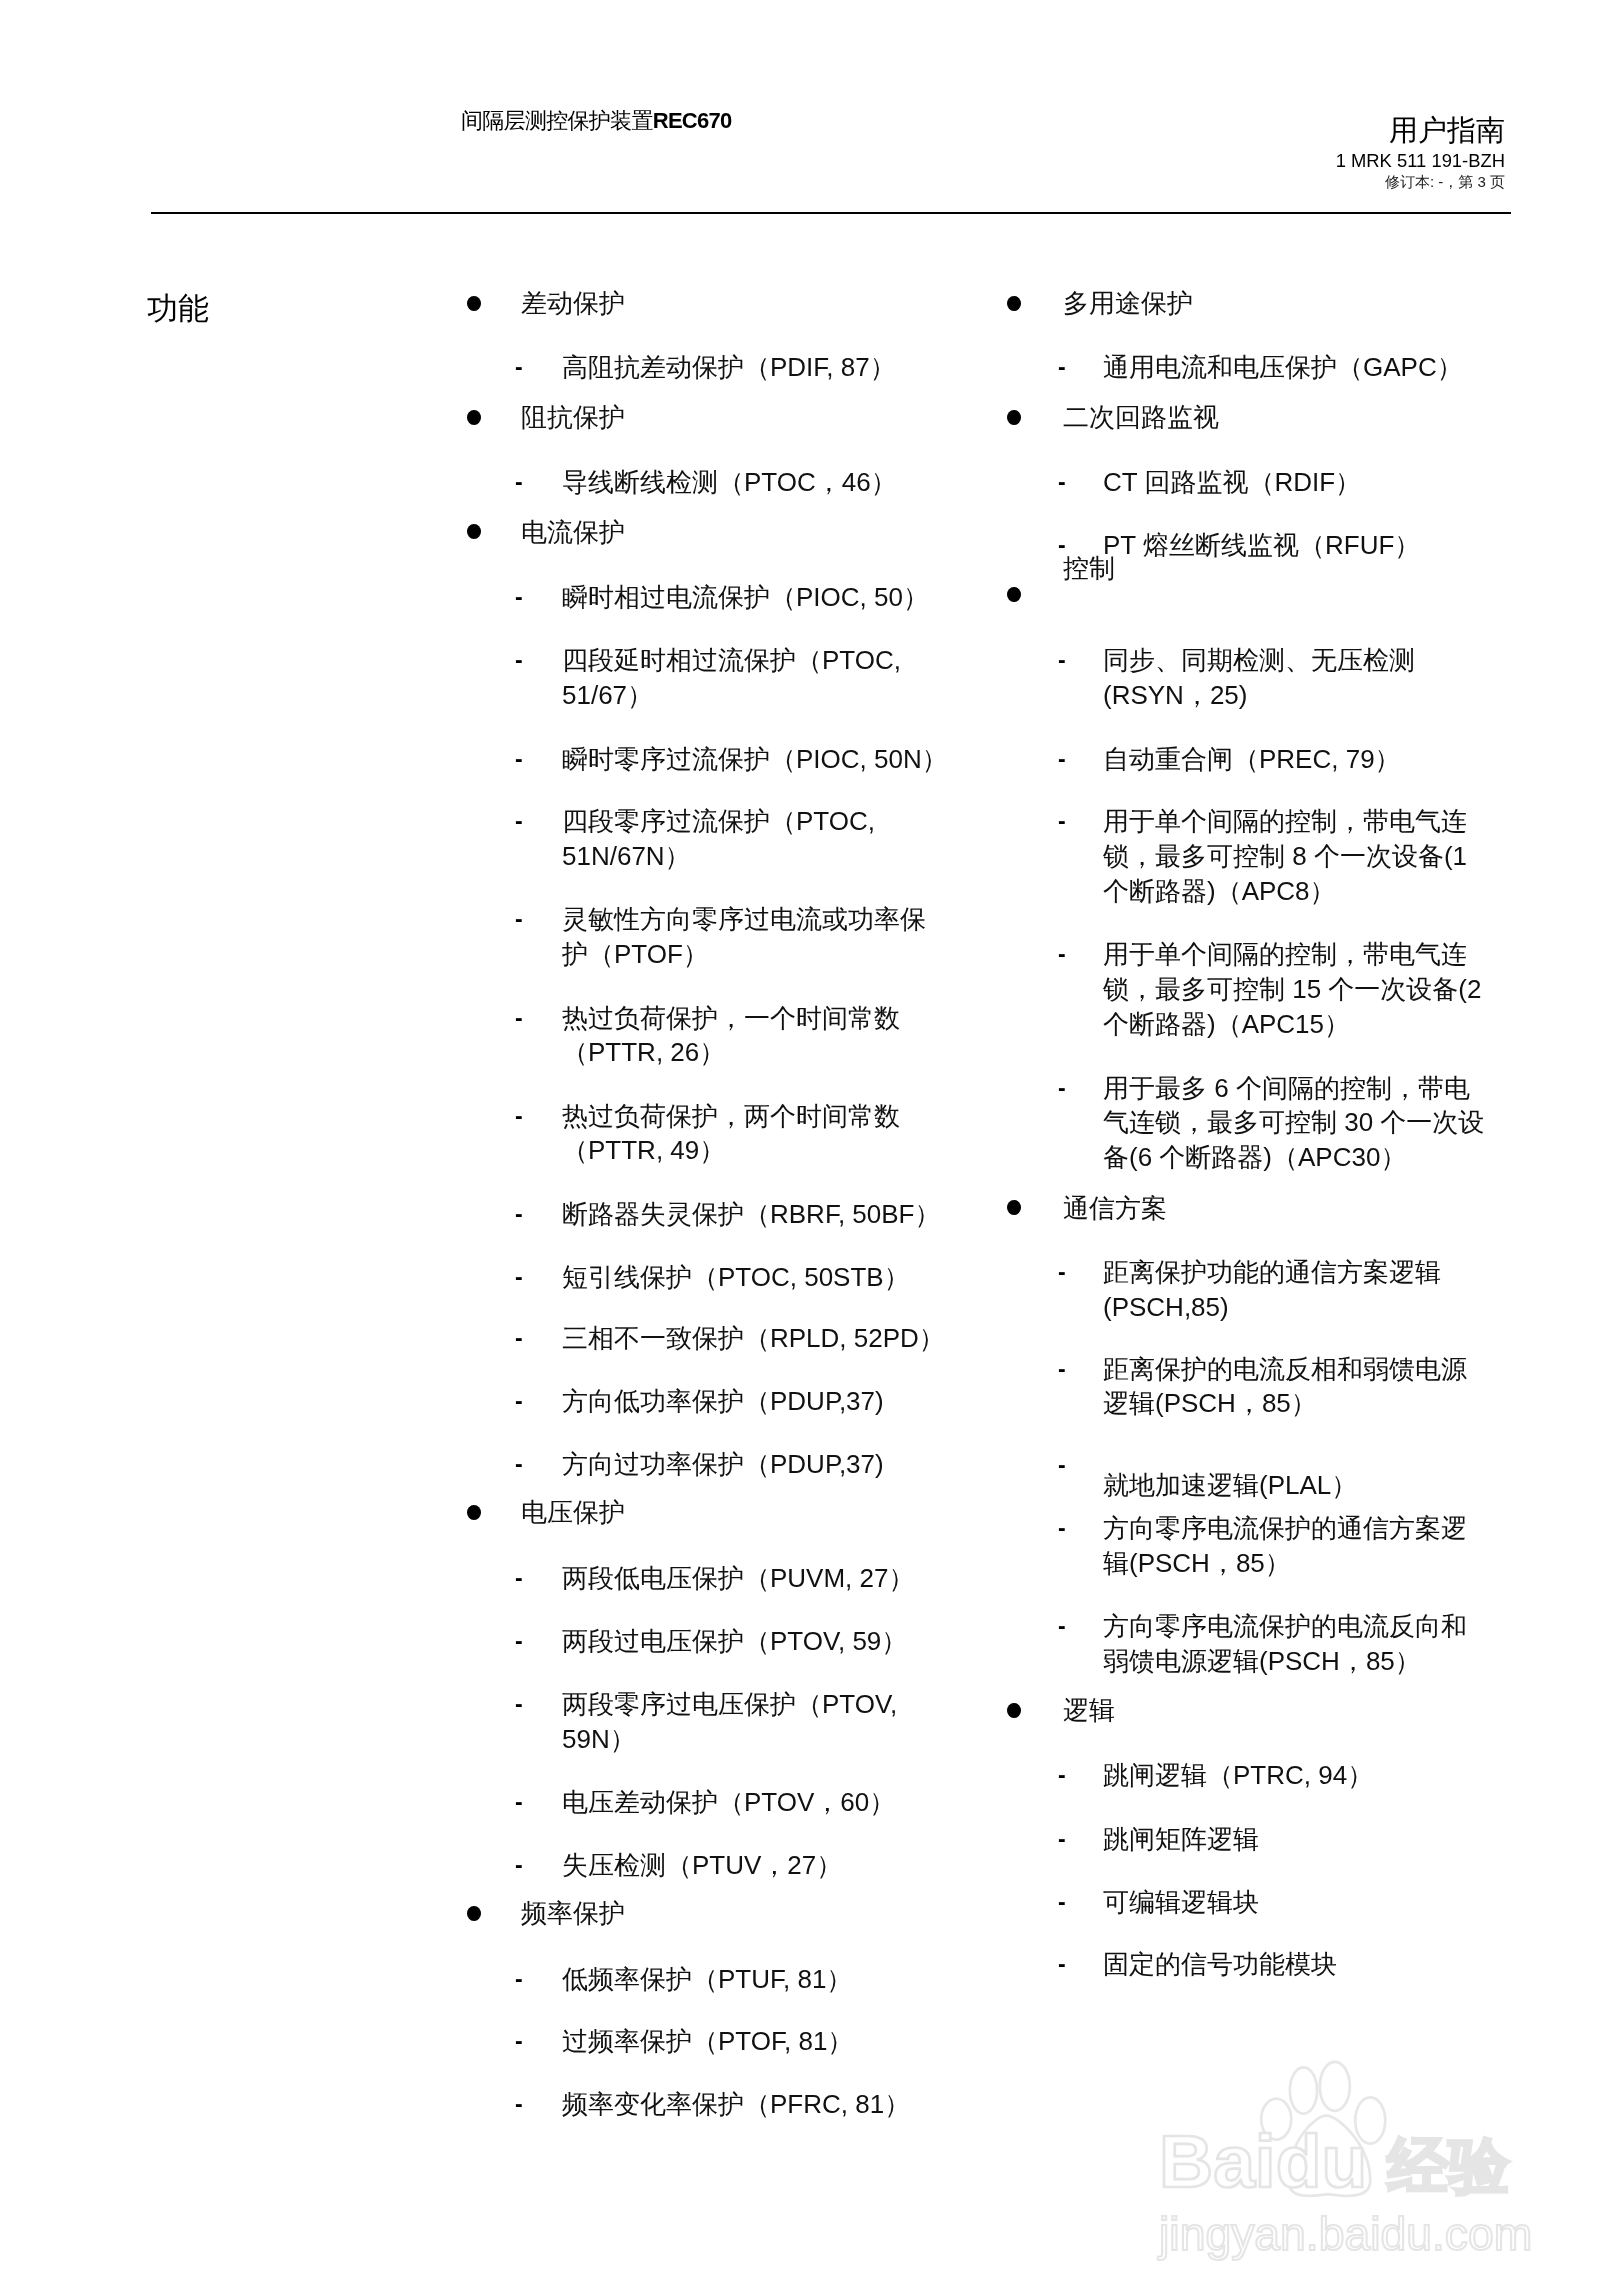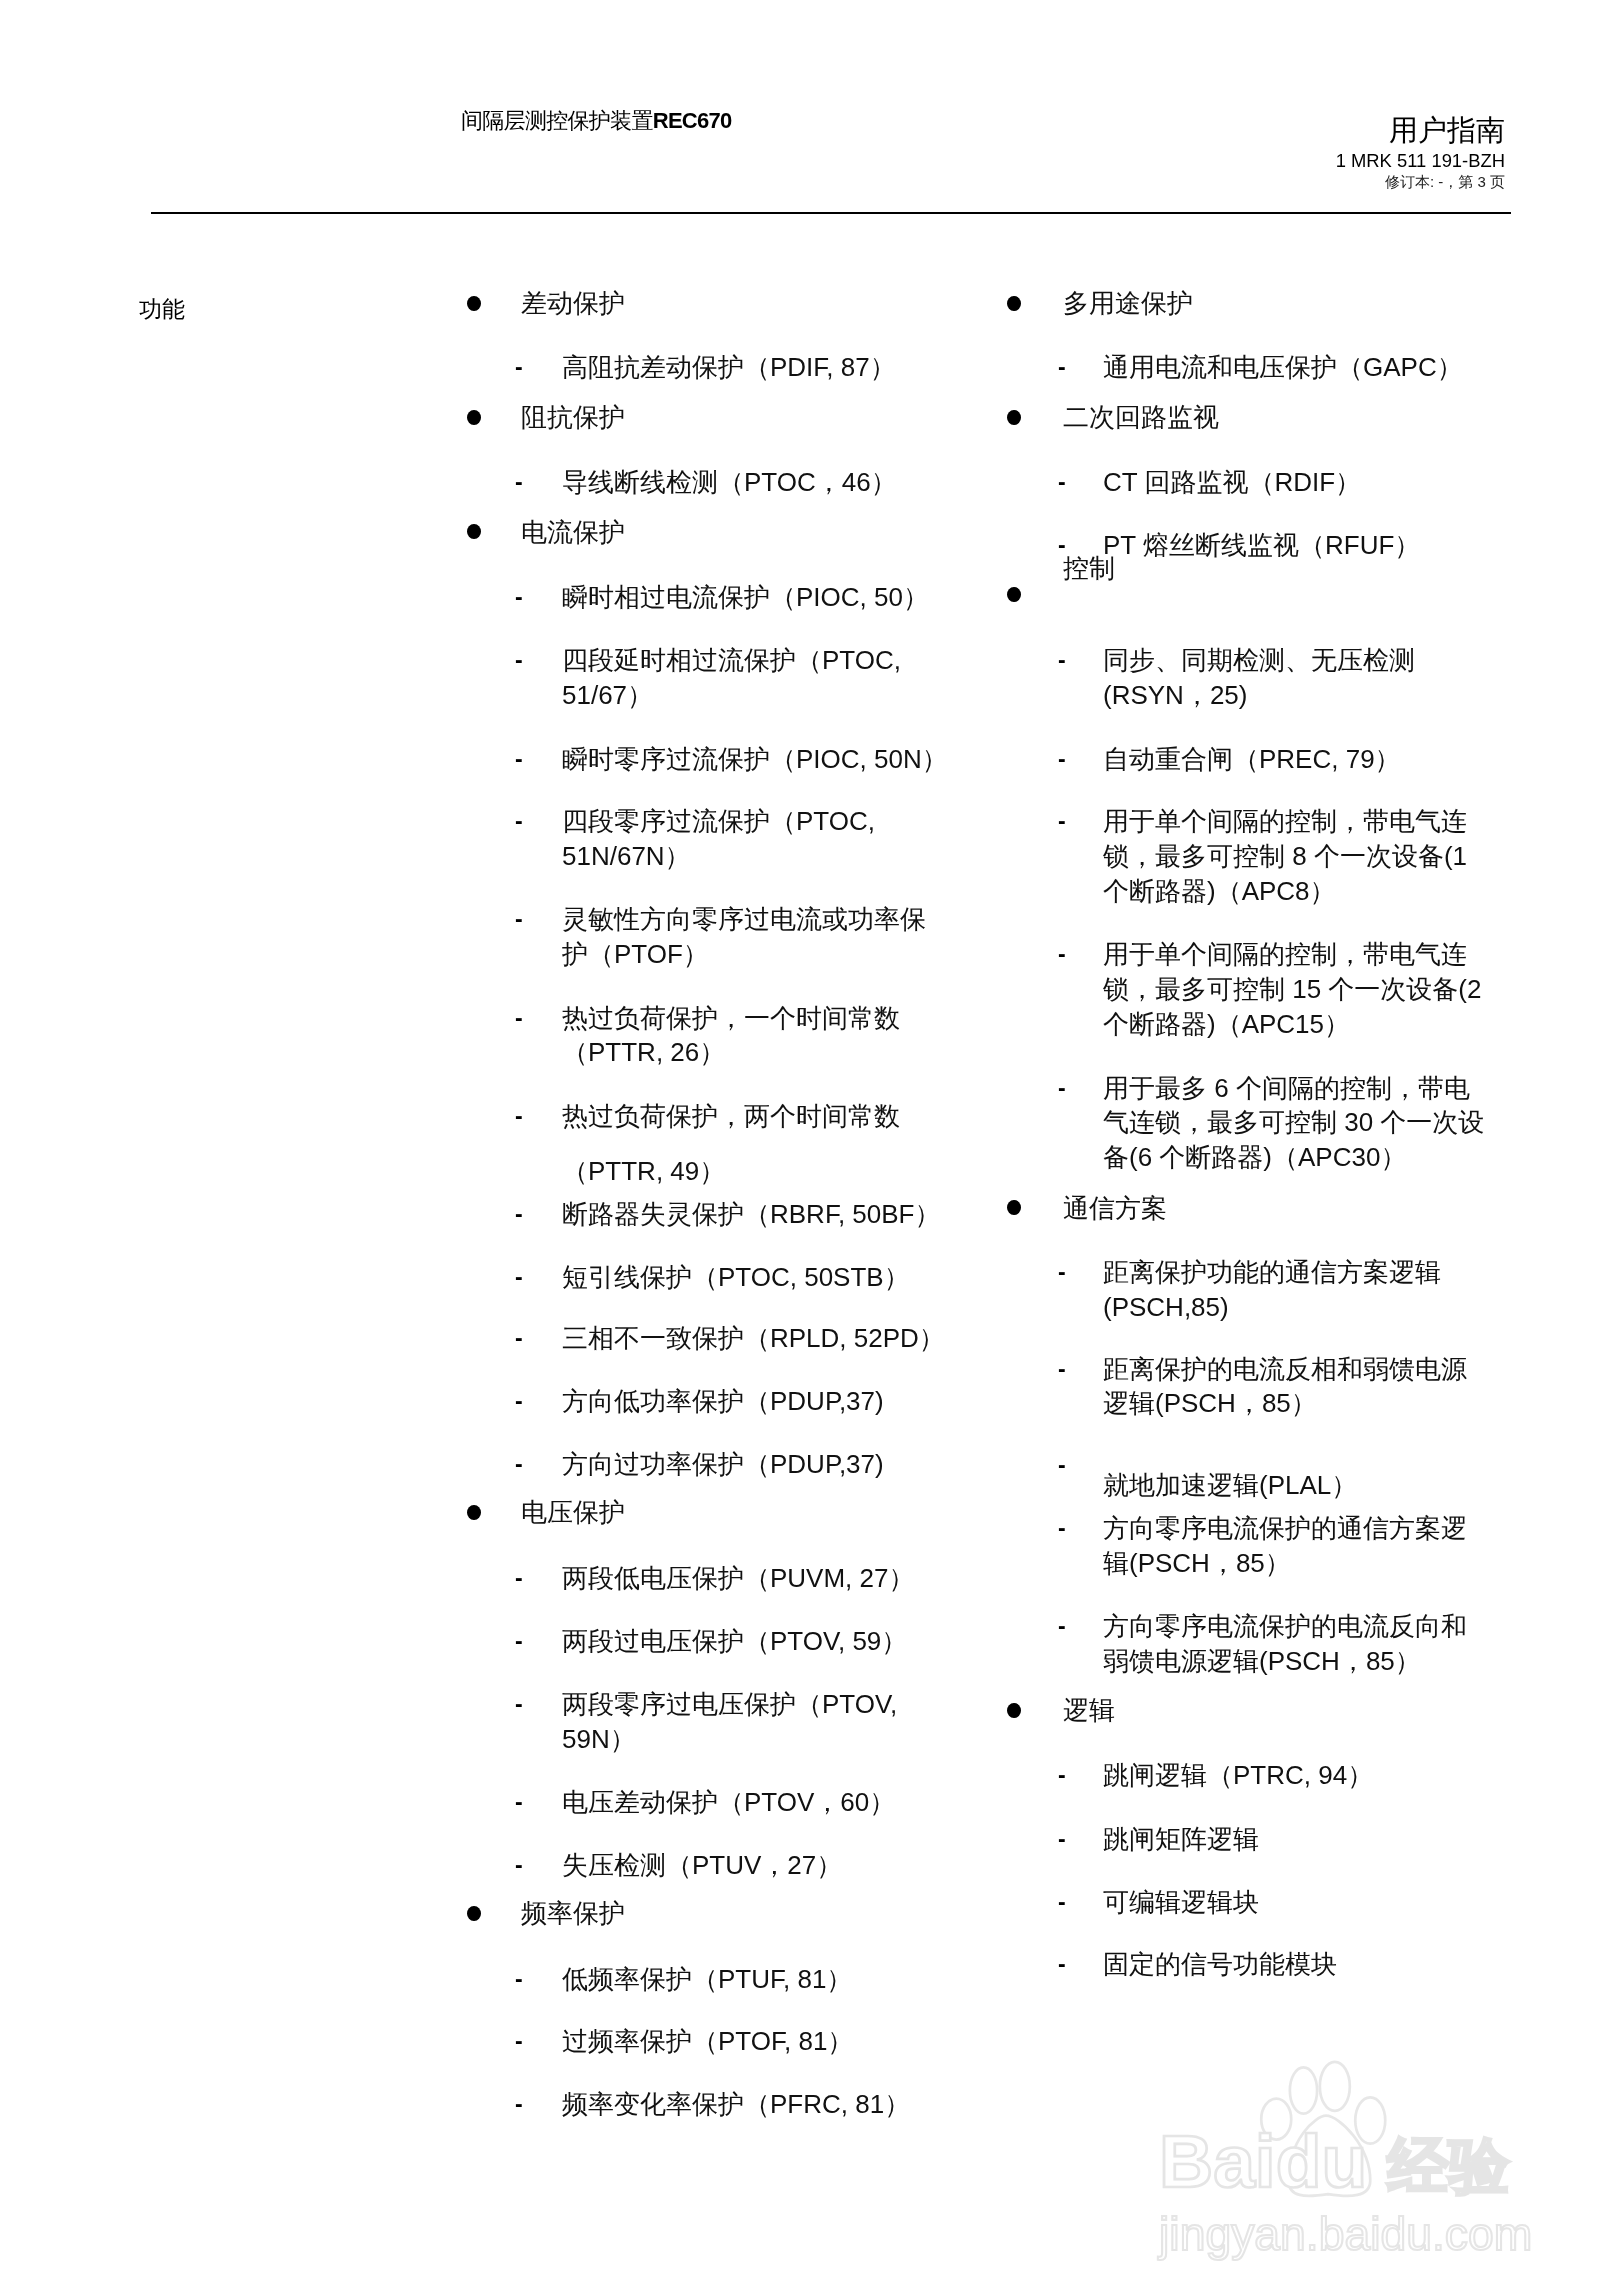--- a/index.html
+++ b/index.html
@@ -6,21 +6,21 @@
     body { width: 1623px; height: 2295px; position: relative; overflow: hidden;
            font-family: "Liberation Sans", "DejaVu Sans", sans-serif; color: #000; }
     .abs { position: absolute; }
     #doc-title { left: 461px; top: 102px; font-size: 22px; line-height: 38px; white-space: nowrap; letter-spacing: -0.7px; }
     #doc-title .model { font-weight: bold; }
     .hdr-right { right: 118px; text-align: right; white-space: nowrap; }
     #guide-label { top: 113px; font-size: 29px; line-height: 34px; }
     #doc-number { top: 151px; font-size: 18.4px; line-height: 20.4px; }
     #revision { top: 173px; font-size: 15px; line-height: 17.7px; color: #222; }
     #header-rule { left: 151px; top: 212px; width: 1360px; height: 2px; background: #000; }
-    #section-title { left: 139px; top: 290px; font-size: 23px; line-height: 38px; }
+    #section-title { left: 147px; top: 290px; font-size: 31px; line-height: 38px; }
 
     .col { position: absolute; top: 0; left: 0; }
     .bullet-row, .sub-row { position: absolute; }
     .bullet-dot { position: absolute; width: 13.6px; height: 15px; border-radius: 50%; background: #000; }
     .bullet-text { position: absolute; font-size: 26px; line-height: 34px; white-space: nowrap; color: #111; }
     .dash { position: absolute; font-size: 23px; line-height: 34px; font-weight: bold; }
     .sub-text { position: absolute; font-size: 26px; line-height: 35px; color: #111; }
 
     #watermark { left: 1152px; top: 2051px; width: 382px; height: 218px; opacity: 0.55; }
     #watermark svg { width: 100%; height: 100%; }
@@ -83,21 +83,21 @@
       <div class="sub-text" style="left: 562px; top: 937px; white-space: nowrap;">护（PTOF）</div>
     </div>
     <div class="sub-row">
       <span class="dash" style="left: 515px; top: 1001px;">-</span>
       <div class="sub-text" style="left: 562px; top: 1001px; white-space: nowrap;">热过负荷保护，一个时间常数</div>
       <div class="sub-text" style="left: 562px; top: 1035px; white-space: nowrap;">（PTTR, 26）</div>
     </div>
     <div class="sub-row">
       <span class="dash" style="left: 515px; top: 1099px;">-</span>
       <div class="sub-text" style="left: 562px; top: 1099px; white-space: nowrap;">热过负荷保护，两个时间常数</div>
-      <div class="sub-text" style="left: 562px; top: 1133px; white-space: nowrap; margin-top: 21px;">（PTTR, 49）</div>
+      <div class="sub-text" style="left: 562px; top: 1133px; white-space: nowrap;">（PTTR, 49）</div>
     </div>
     <div class="sub-row">
       <span class="dash" style="left: 515px; top: 1197px;">-</span>
       <div class="sub-text" style="left: 562px; top: 1197px; white-space: nowrap;">断路器失灵保护（RBRF, 50BF）</div>
     </div>
     <div class="sub-row">
       <span class="dash" style="left: 515px; top: 1260px;">-</span>
       <div class="sub-text" style="left: 562px; top: 1260px; white-space: nowrap;">短引线保护（PTOC, 50STB）</div>
     </div>
     <div class="sub-row">

